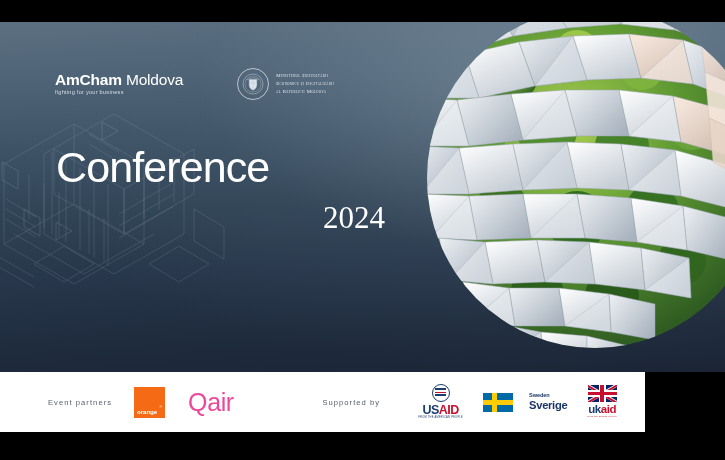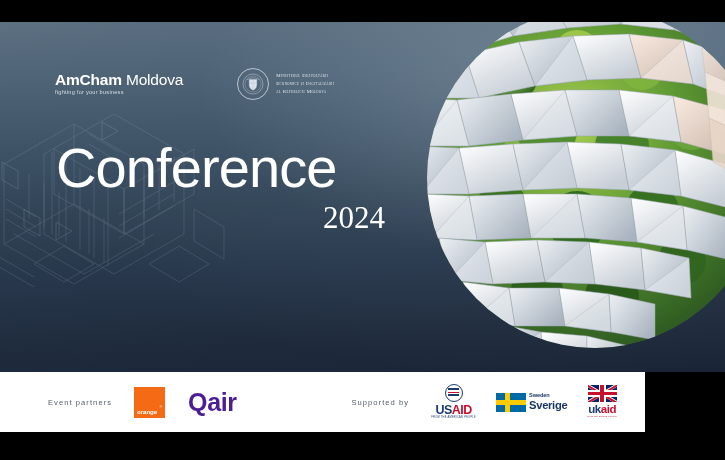--- a/index.html
+++ b/index.html
@@ -31,21 +31,21 @@
      display:flex;align-items:center;justify-content:center;position:relative;}
   .ministry-text{font-family:"Liberation Serif",serif;font-size:4.9px;line-height:1.62;color:#e4eaf0;
      letter-spacing:.45px;font-variant:small-caps;white-space:nowrap;}
 
   
   .headline{position:absolute;left:56px;top:118px;width:345px;}
   .headline .ln{
     font-family:"Liberation Sans",sans-serif;font-weight:300;color:#fff;
     font-size:56px;line-height:55px;letter-spacing:-.6px;
   }
-  .headline .ln.l3{font-size:56px;letter-spacing:-.9px;}
+  .headline .ln.l3{font-size:43px;letter-spacing:-.9px;}
   .headline .year{
     text-align:right;font-weight:300;color:#fff;font-size:31px;line-height:31px;
     letter-spacing:0px;margin-top:7px;padding-right:16px;font-family:Liberation Serif, serif;
   }
 
   
   .sphere-wrap{position:absolute;right:-22px;top:-16px;width:330px;height:372px;}
   .sphere-wrap svg{display:block;}
 
   
@@ -55,36 +55,36 @@
   .pgroup.left{margin-left:48px;}
   .pgroup.right{margin-left:auto;margin-right:28px;}
   .plabel{font-size:7.6px;color:#555f6b;letter-spacing:1.05px;font-weight:500;white-space:nowrap;}
 
   
   .orange-logo{width:31px;height:31px;background:#f46a15;position:relative;margin-left:22px;}
   .orange-logo .otxt{position:absolute;left:3px;bottom:3px;color:#fff;font-size:6.2px;font-weight:700;letter-spacing:-.1px;}
   .orange-logo .oreg{position:absolute;right:3px;bottom:9px;color:#fff;font-size:3.4px;}
 
   
-  .qair{margin-left:23px;color:#4c1d95;font-size:25px;font-weight:700;letter-spacing:-.4px;line-height:1;}
-
-  
-  .usaid{margin-left:22px;display:flex;flex-direction:column;align-items:center;line-height:1;}
+  .qair{margin-left:23px;color:#ec4899;font-size:25px;font-weight:400;letter-spacing:-.4px;line-height:1;}
+
+  
+  .usaid{margin-left:38px;display:flex;flex-direction:column;align-items:center;line-height:1;}
   .usaid .seal{width:16px;height:16px;border-radius:50%;border:1.1px solid #1b3c6e;position:relative;overflow:hidden;background:#fff;}
   .usaid .seal i{position:absolute;left:2.6px;right:2.6px;display:block;}
   .usaid .seal i.b1{top:3px;height:2.2px;background:#1b3c6e;}
   .usaid .seal i.b2{top:6.4px;height:1.6px;background:#c8102e;}
   .usaid .seal i.b3{top:9.2px;height:1.6px;background:#1b3c6e;}
   .usaid .word{margin-top:1.5px;font-size:12.5px;font-weight:700;letter-spacing:-.5px;}
   .usaid .word .us{color:#1b3c6e;}
   .usaid .word .aid{color:#c8102e;}
   .usaid .cap{margin-top:1px;font-size:2.6px;color:#1b3c6e;letter-spacing:.25px;text-align:center;}
 
   
-  .sweden{margin-left:20px;display:flex;align-items:center;gap:3px;}
+  .sweden{margin-left:20px;display:flex;align-items:center;gap:16px;}
   .se-flag{width:30px;height:19px;background:#006aa7;position:relative;}
   .se-flag .vb{position:absolute;left:8.5px;top:0;width:5px;height:100%;background:#fecc02;}
   .se-flag .hb{position:absolute;left:0;top:7px;width:100%;height:5px;background:#fecc02;}
   .se-txt{line-height:1;}
   .se-txt .s1{font-size:5.6px;color:#1a3668;font-weight:600;letter-spacing:-.1px;}
   .se-txt .s2{font-size:11.2px;color:#1a3668;font-weight:600;letter-spacing:-.3px;margin-top:1px;}
 
   
   .ukaid{margin-left:20px;display:flex;flex-direction:column;align-items:center;line-height:1;}
   .uk-flag{width:29px;height:17px;position:relative;overflow:hidden;background:#012169;}

